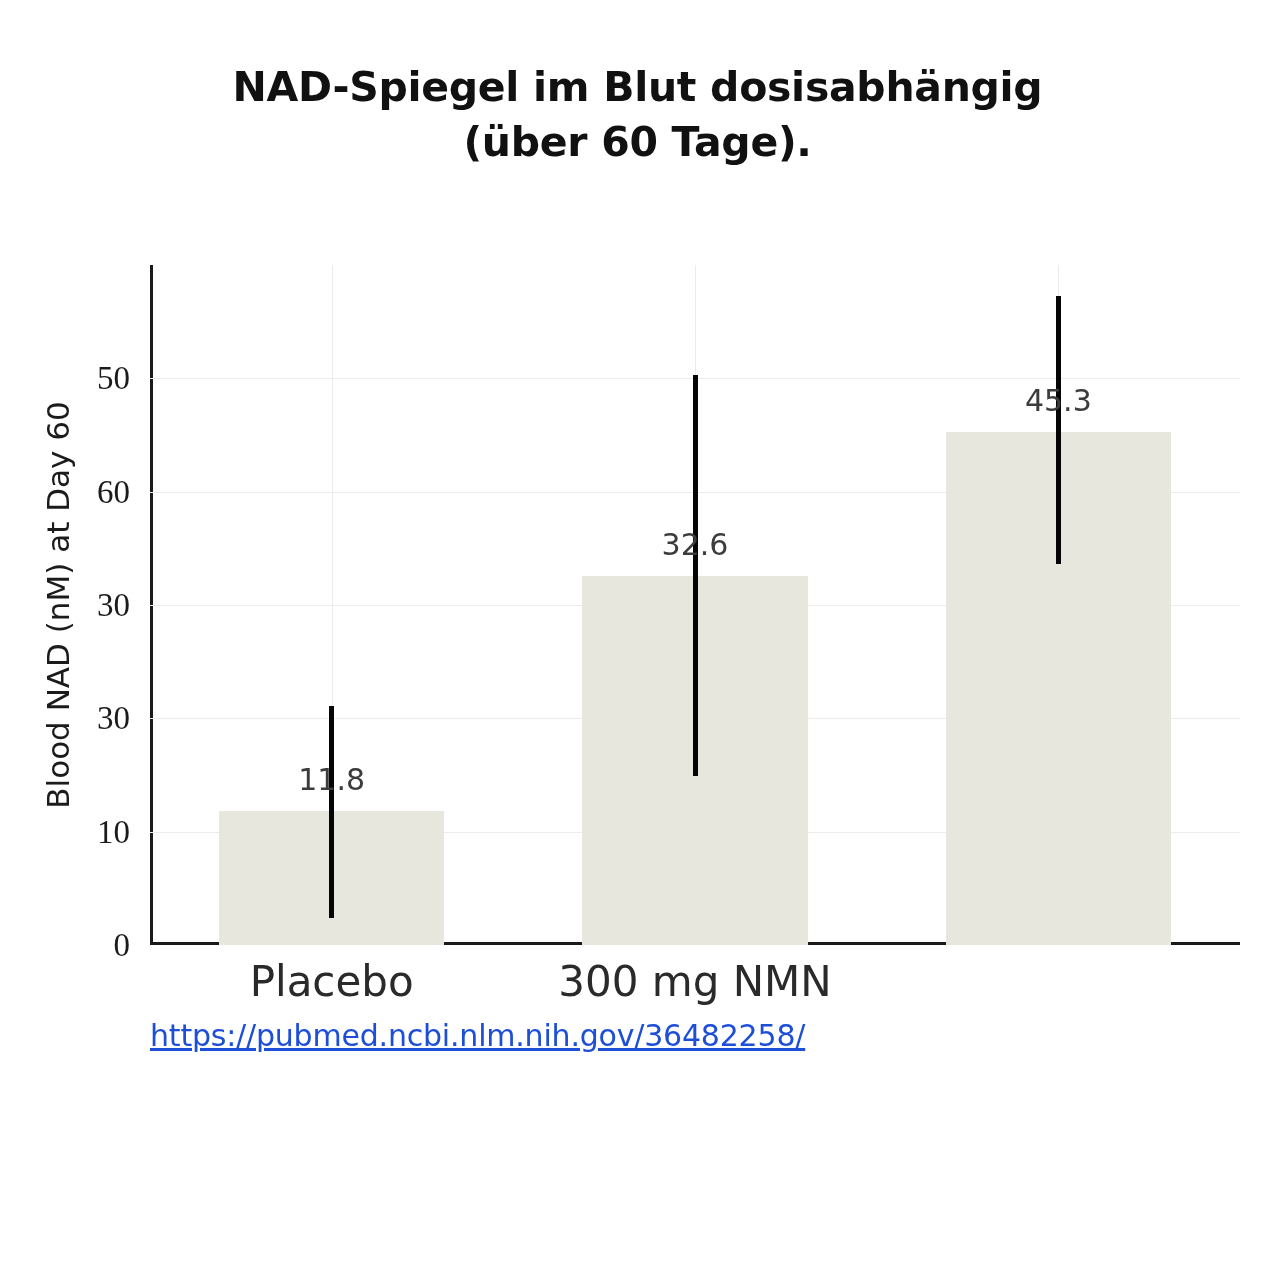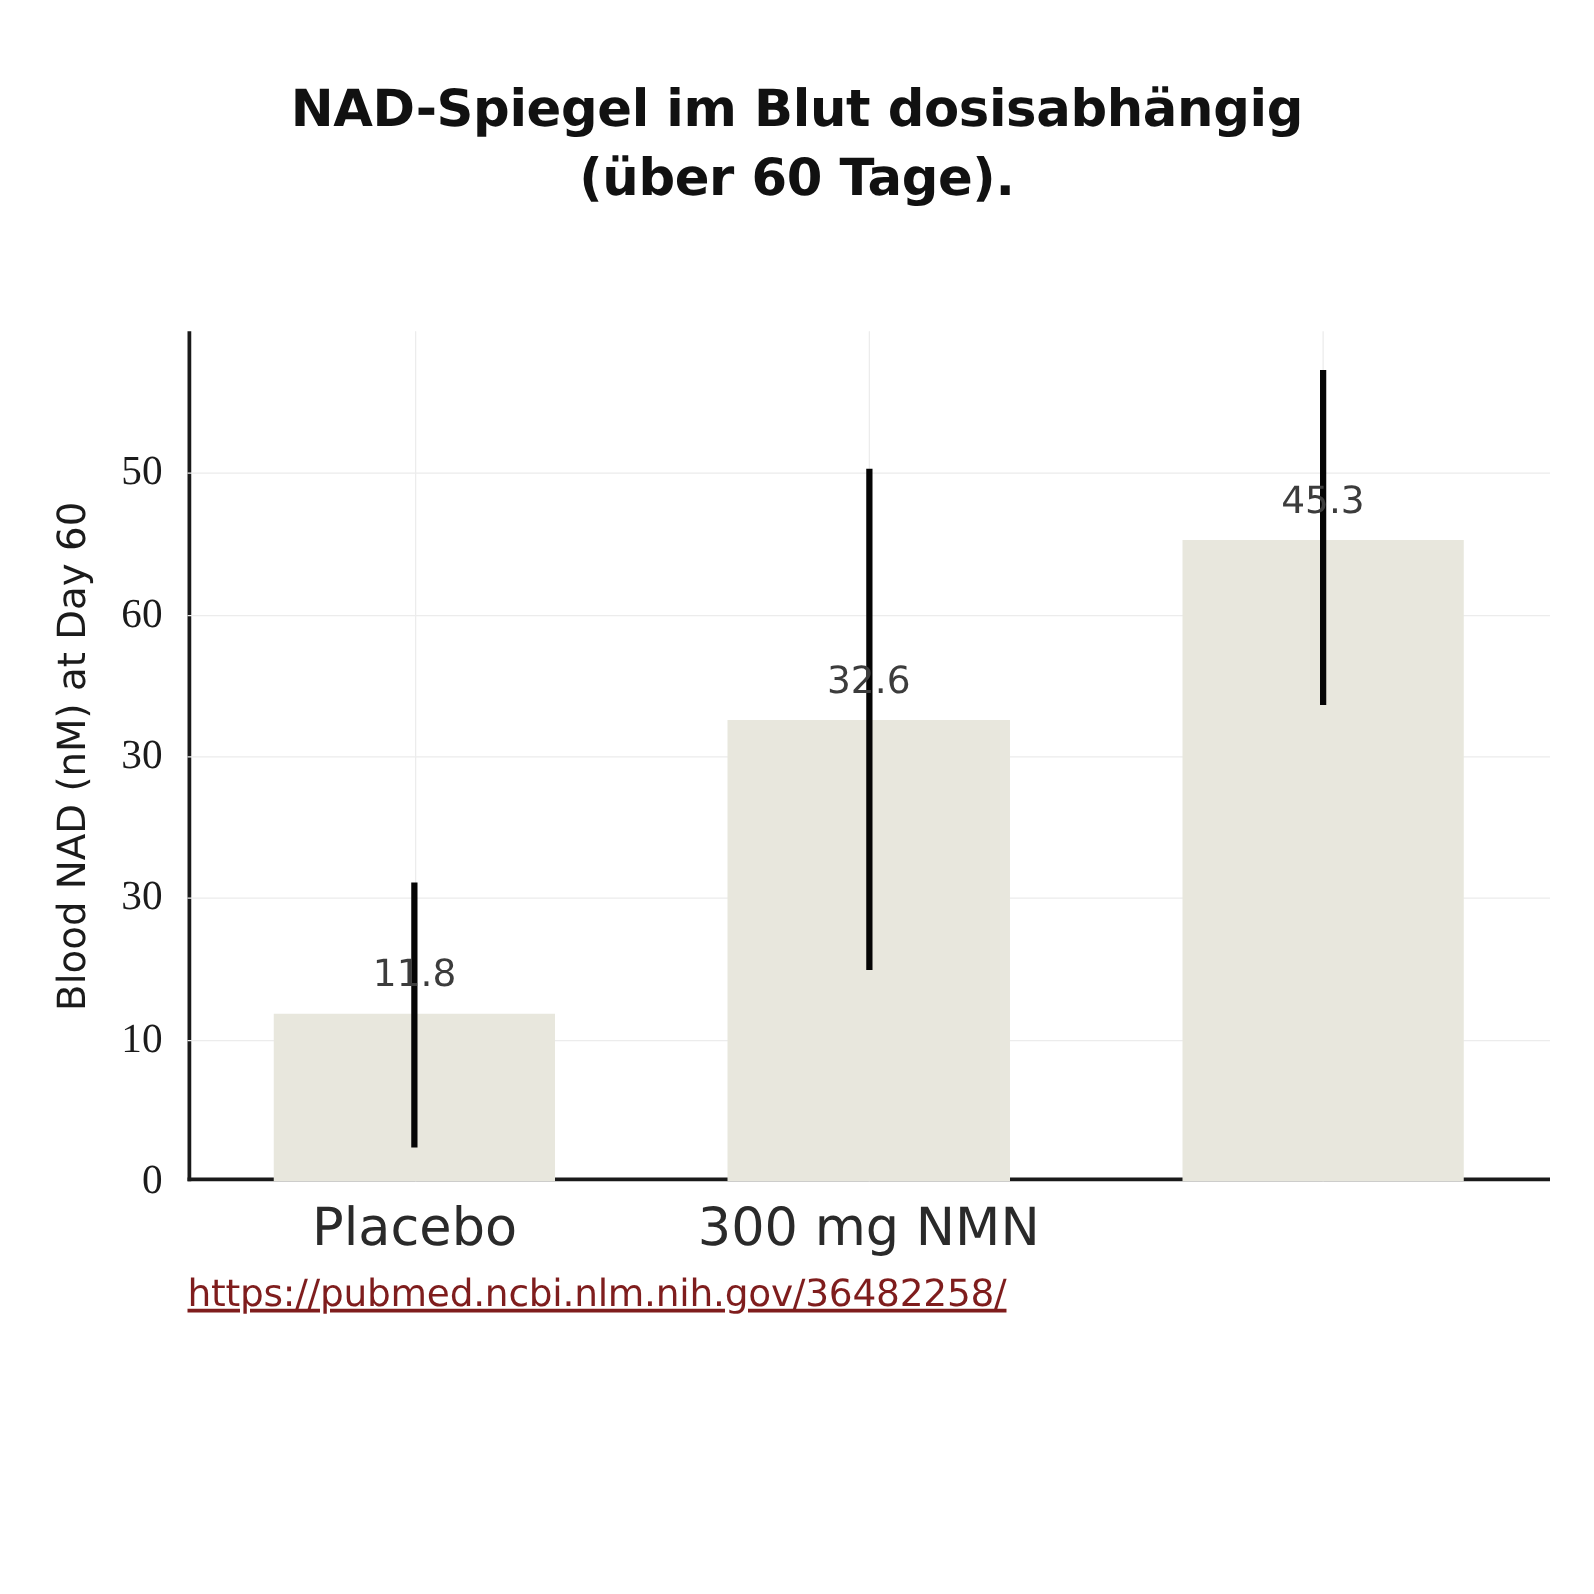--- a/index.html
+++ b/index.html
@@ -139,21 +139,21 @@
     transform: translateX(-50%);
     white-space: nowrap;
   }
 
   
   .source {
     position: absolute;
     left: 150px;
     top: 1018px;
     font-size: 30px;
-    color: #7f1d1d;
+    color: #1d4ed8;
     letter-spacing: -0.2px;
   }
 </style>
 </head>
 <body>
 
 <div class="page">
 
   <div class="title-block">
     <div class="title-line">NAD-Spiegel im Blut dosisabhängig</div>

